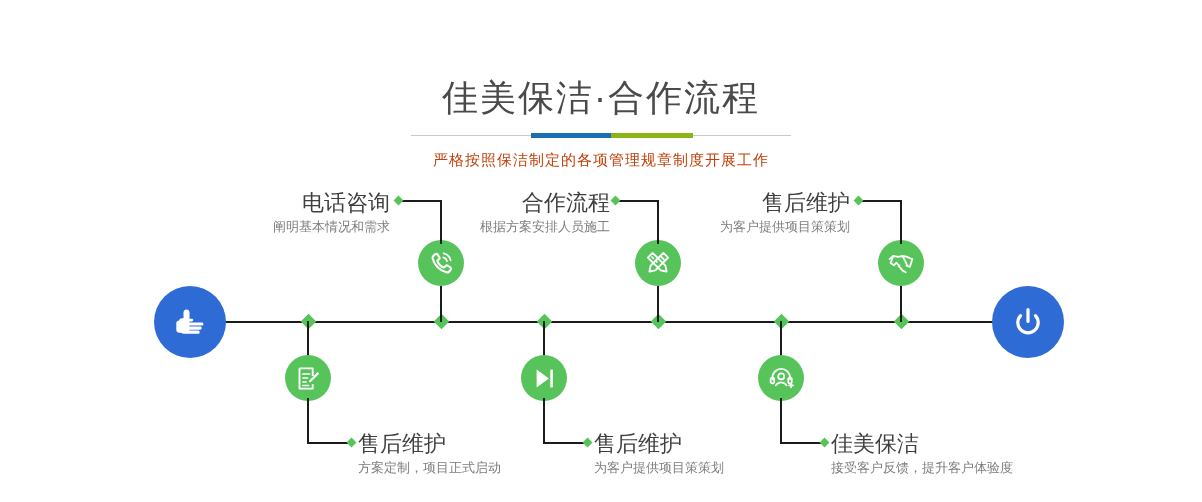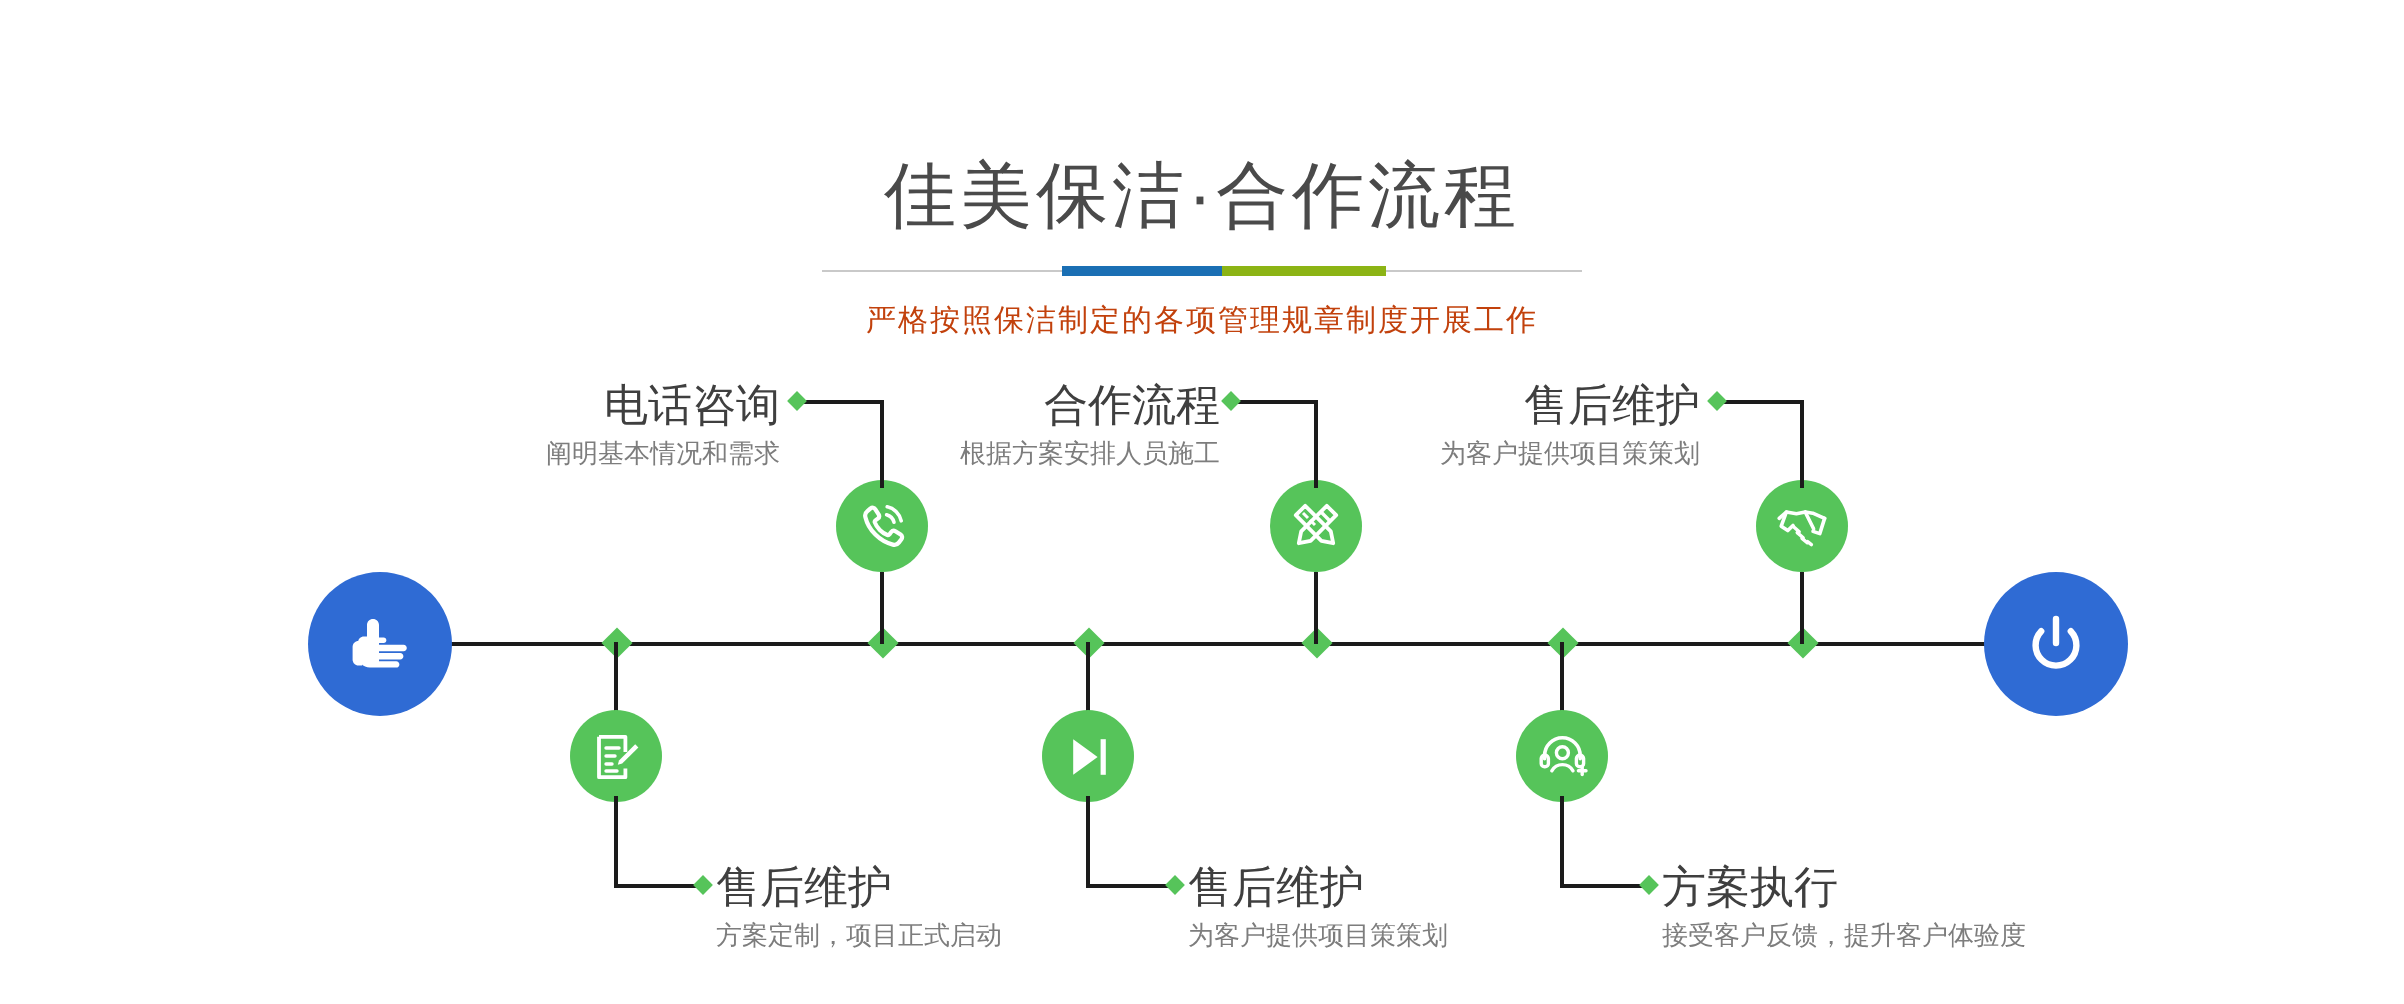--- a/index.html
+++ b/index.html
@@ -323,19 +323,19 @@
             <path fill="none" stroke="#ffffff" stroke-width="1.7" stroke-linecap="round" d="M7.9 20.4a6.1 6.1 0 0 1 10.6 0"></path>
             <line x1="21.2" y1="20.4" x2="25" y2="20.4" stroke="#ffffff" stroke-width="1.7" stroke-linecap="round"></line>
             <line x1="23.1" y1="18.5" x2="23.1" y2="22.3" stroke="#ffffff" stroke-width="1.7" stroke-linecap="round"></line>
           </svg>
         </span>
       </div>
       <div class="vline" style="left:780px; top:398px; height:46px;"></div>
       <div class="hline" style="left:780px; top:442px; width:44px;"></div>
       <div class="diamond small" style="left:821px; top:439px;"></div>
       <div class="label align-left" style="left:831px; top:430px; width:260px;">
-        <span class="title">方案执行</span>
+        <span class="title">佳美保洁</span>
         <span class="desc">接受客户反馈，提升客户体验度</span>
       </div>
     </div>
 
   </div>
 </div>
 
 </body></html>

